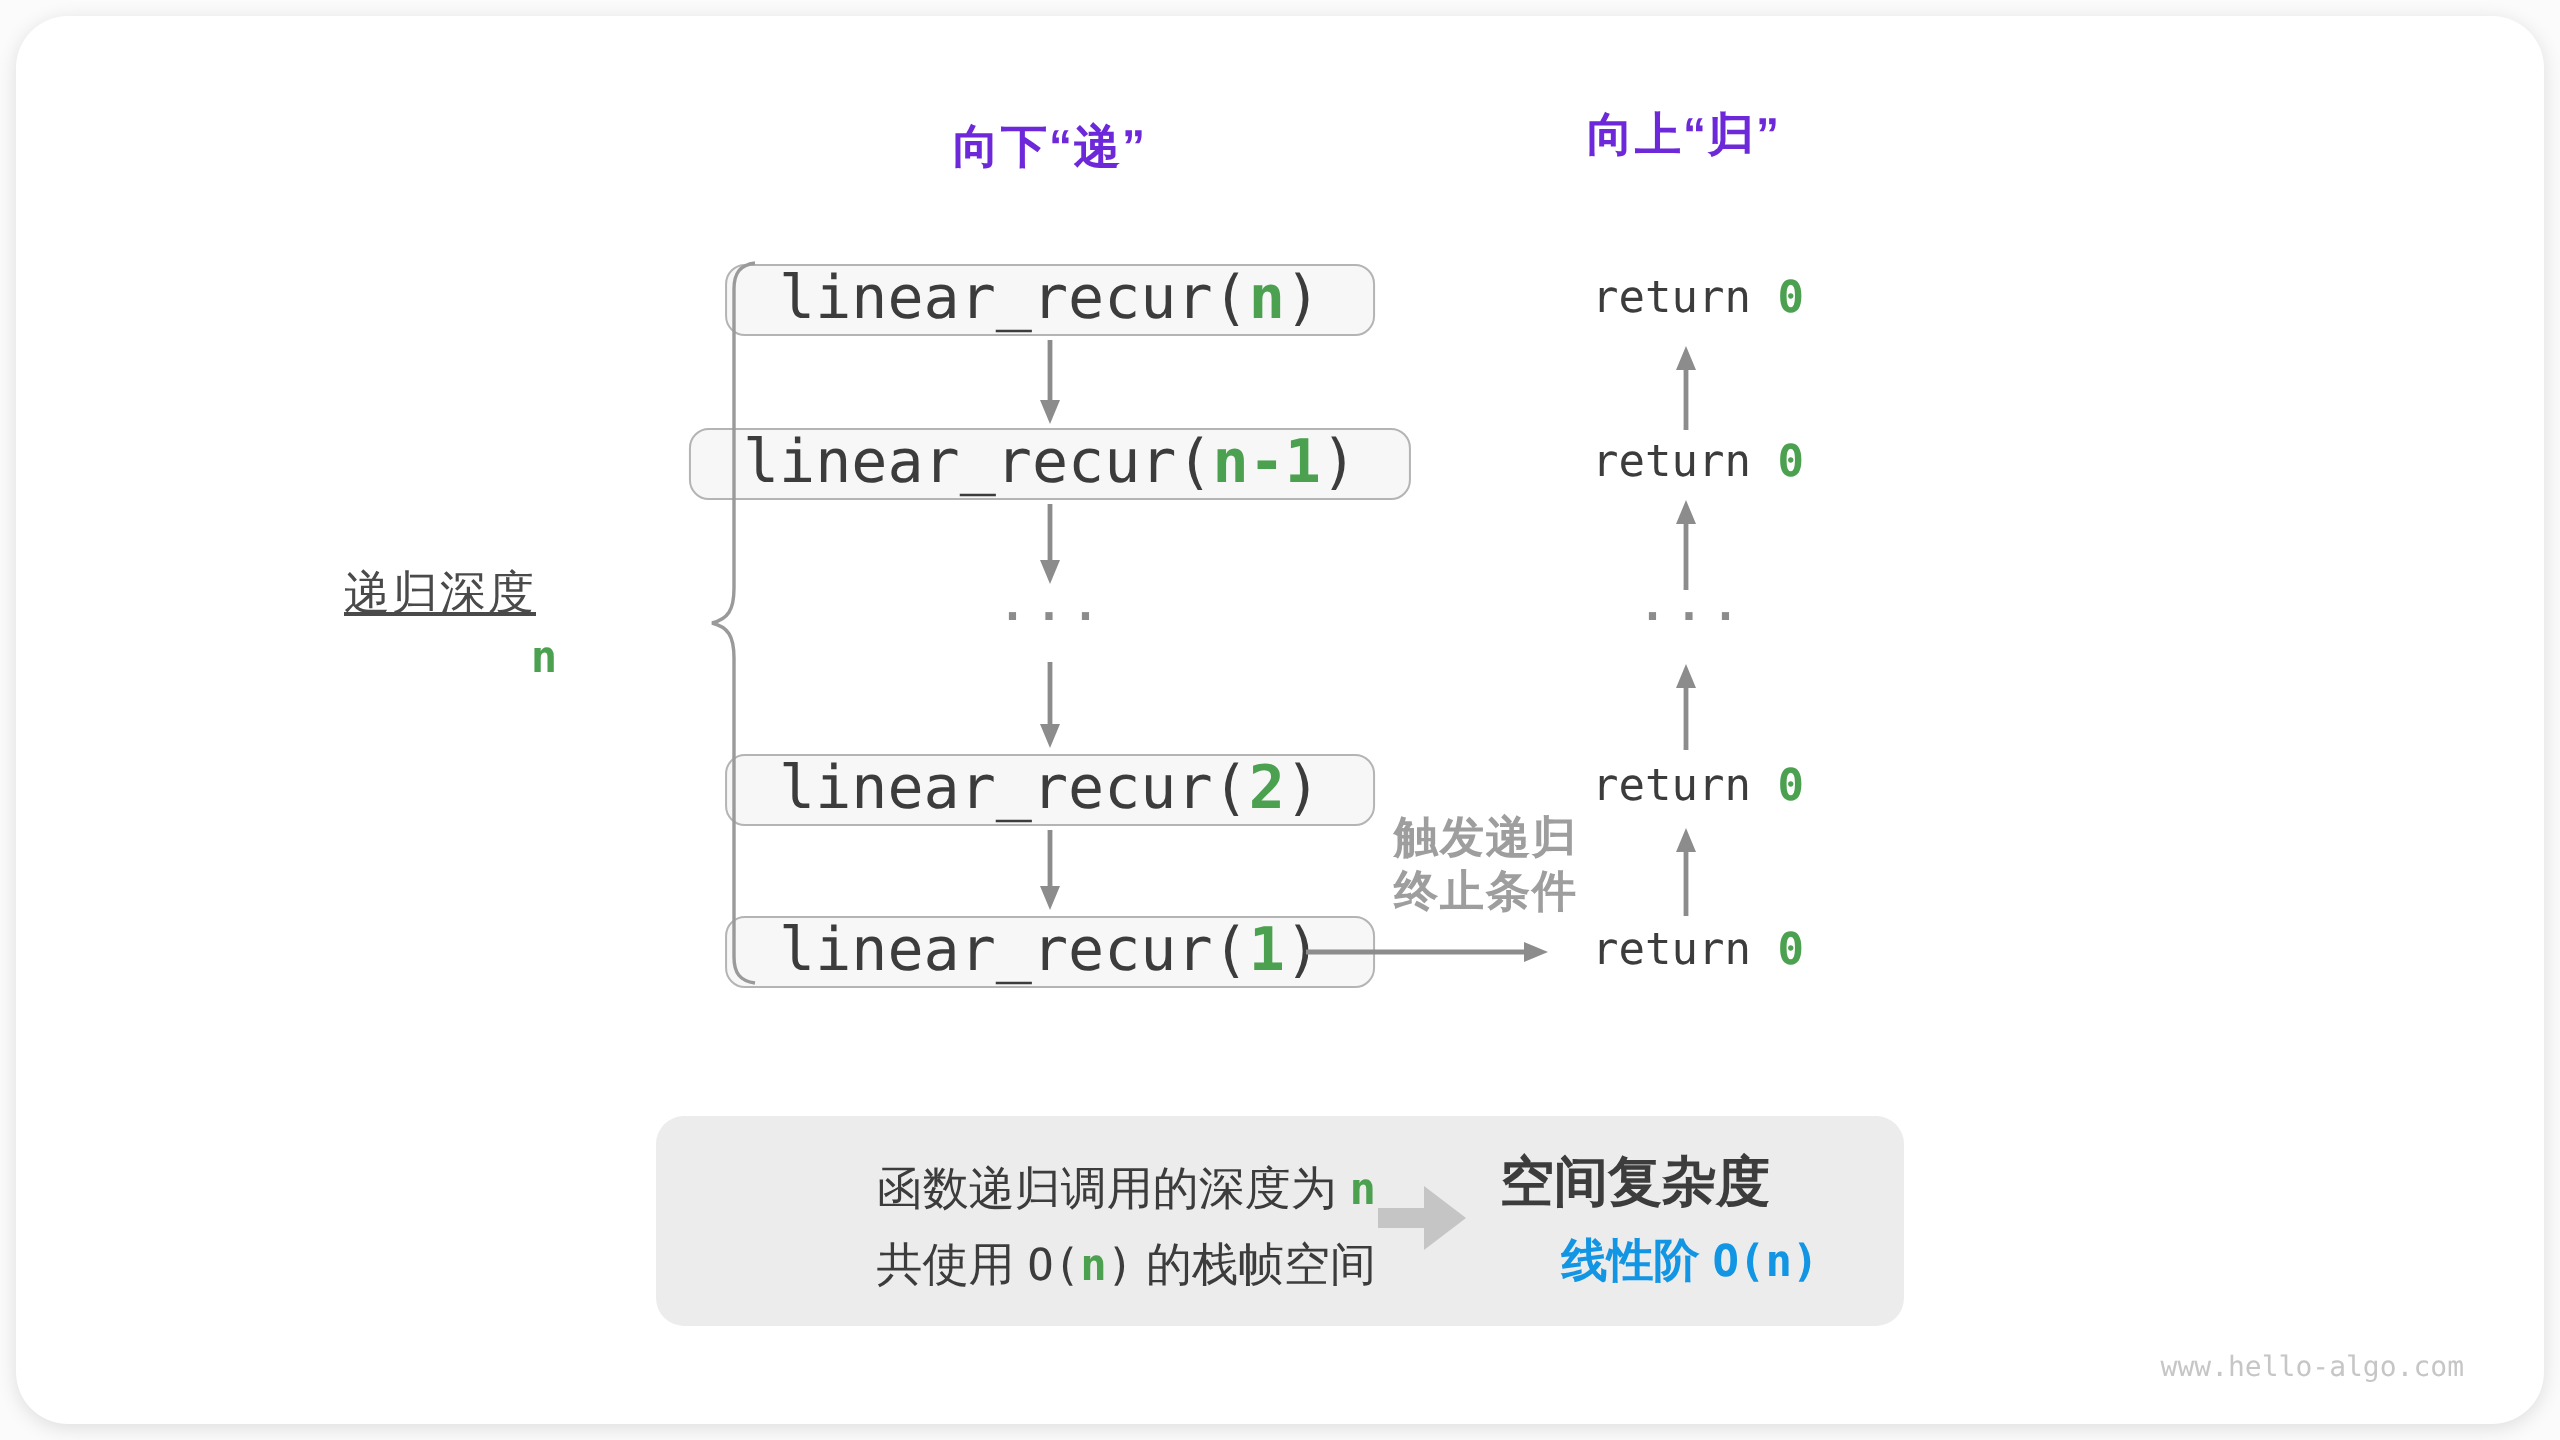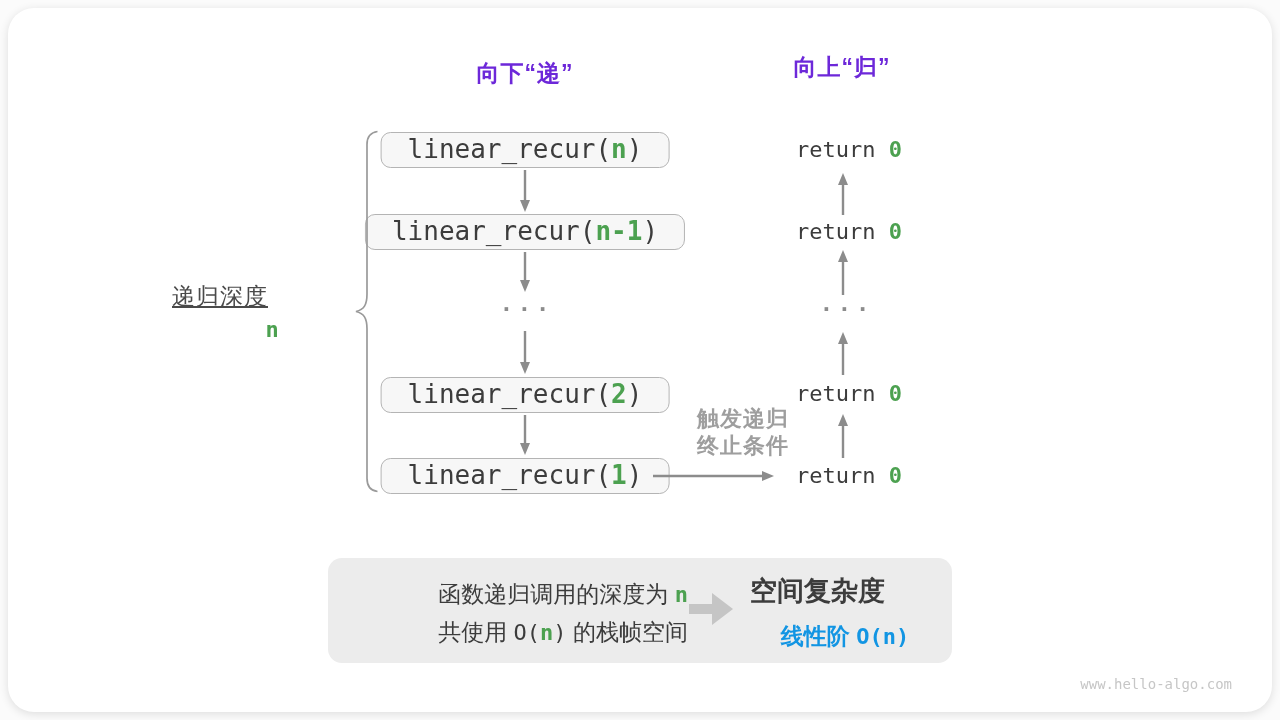--- a/index.html
+++ b/index.html
@@ -16,21 +16,21 @@
   .hdr{
     position:absolute;width:300px;text-align:center;
     font-size:23px;font-weight:bold;color:#6d28d9;letter-spacing:1px;
   }
   .mono{font-family:"DejaVu Sans Mono", monospace;}
   .call-box{
     position:absolute;left:525px;transform:translateX(-50%);
     height:36px;line-height:33px;box-sizing:border-box;
     background:#f7f7f7;border:1.5px solid #b4b4b4;border-radius:10px;
     padding:0 26px;white-space:nowrap;
-    font-family:"DejaVu Sans Mono", monospace;font-size:26px;color:#3c3c3c;
+    font-family:"DejaVu Sans Mono", monospace;font-size:30px;color:#3c3c3c;
   }
   .green{color:#4ca150;font-weight:bold;}
   .ret{
     position:absolute;left:849px;transform:translateX(-50%);
     font-family:"DejaVu Sans Mono", monospace;font-size:22px;color:#3c3c3c;
     line-height:28px;white-space:nowrap;
   }
   .dots{
     position:absolute;transform:translateX(-50%);
     font-family:"DejaVu Sans Mono", monospace;font-weight:bold;
@@ -56,21 +56,21 @@
     position:absolute;left:328px;width:360px;text-align:right;
     font-size:23px;color:#3c3c3c;line-height:26px;white-space:nowrap;
   }
   .sum-line .mono{font-size:22px;}
   .sum-title{
     position:absolute;left:750px;top:578px;width:190px;text-align:left;
     font-size:27px;font-weight:bold;color:#3c3c3c;line-height:26px;
   }
   .sum-result{
     position:absolute;left:750px;top:618px;width:190px;text-align:center;
-    font-size:23px;font-weight:bold;color:#1295e3;line-height:36px;white-space:nowrap;
+    font-size:23px;font-weight:bold;color:#1295e3;line-height:24px;white-space:nowrap;
   }
   .sum-result .mono{font-size:22px;font-weight:bold;}
   .watermark{
     position:absolute;top:676px;right:48px;
     font-family:"DejaVu Sans Mono", monospace;font-size:14px;color:#c6c6c6;
   }
   svg.overlay{position:absolute;left:0;top:0;pointer-events:none;}
 </style>
 </head>
 <body>

